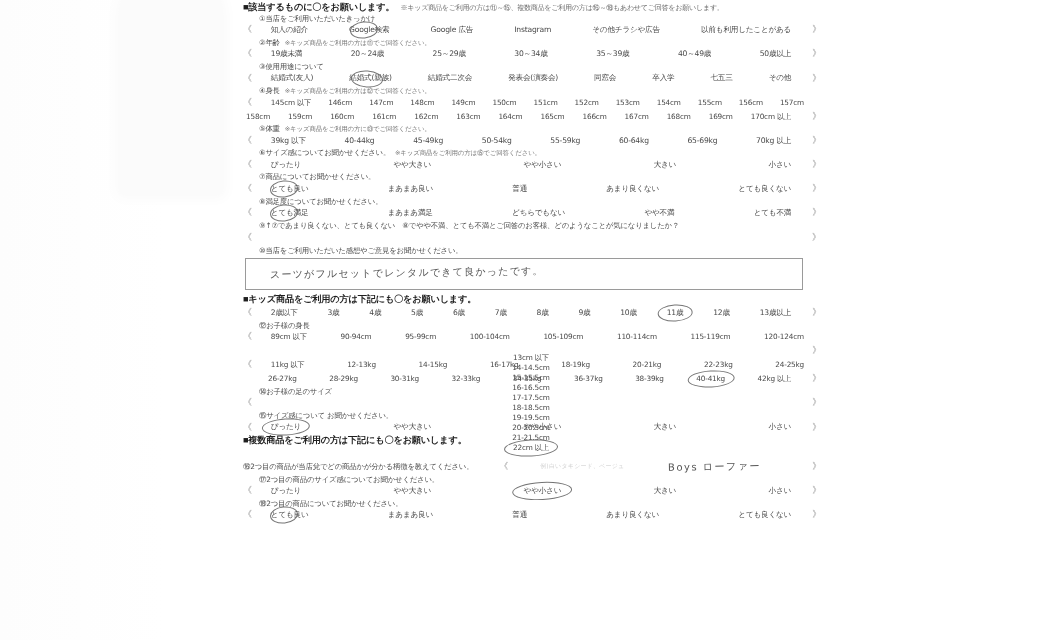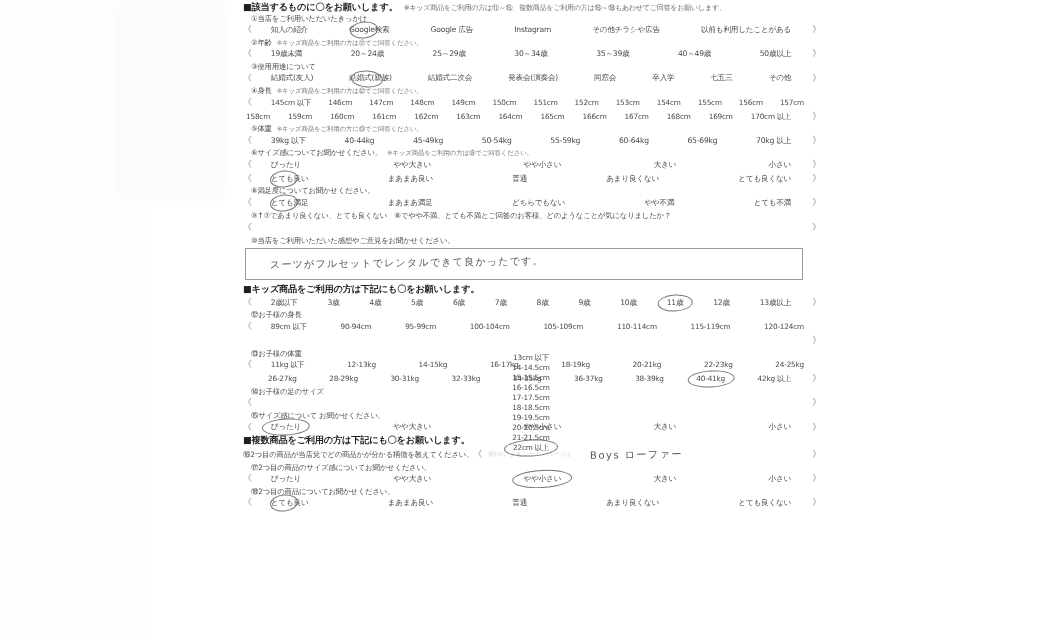--- a/index.html
+++ b/index.html
@@ -55,33 +55,34 @@
   }
 
   
   .sec-head {
     font-size: 9.2px;
     font-weight: bold;
     color: #1f1f1f;
     line-height: 1.15;
     margin: 0 0 2px 0;
     letter-spacing: -0.2px;
+    font-family: Liberation Serif, serif;
   }
   .sec-head .note {
     font-weight: normal;
     font-size: 7.1px;
     color: #6d6d6d;
     letter-spacing: -0.3px;
     margin-left: 6px;
   }
   .q {
     font-size: 7.4px;
     color: #4a4a4a;
     line-height: 1.1;
-    margin: 2px 0 1px 8px;
+    margin: 2px 0 1px 16px;
     letter-spacing: -0.2px;
     white-space: nowrap;
   }
   .q .sub {
     font-size: 6.5px;
     color: #767676;
     margin-left: 5px;
   }
 
   
@@ -180,21 +181,22 @@
   .blankrow .fill { flex: 1 1 auto; }
 
   .inline-answer {
     display: flex;
     align-items: center;
     font-size: 7.4px;
     color: #4a4a4a;
     letter-spacing: -0.2px;
     white-space: nowrap;
     height: 14px;
-    margin: 2px 0 1px 0;
+    margin: 14px 0 1px 0;
+    gap: 26px;
   }
   .ghost {
     color: #d2d2d2;
     font-size: 6px;
     margin-left: 4px;
     letter-spacing: 0.2px;
   }
   .hand-inline {
     margin-left: 18px;
     font-size: 10px;
@@ -330,20 +332,21 @@
     <span class="opts spread">
       <span class="opt">ぴったり</span>
       <span class="opt">やや大きい</span>
       <span class="opt">やや小さい</span>
       <span class="opt">大きい</span>
       <span class="opt">小さい</span>
     </span>
     <span class="brk r">》</span>
   </div>
 
+  <div class="q">⑦商品についてお聞かせください。</div>
   <div class="optrow">
     <span class="brk l">《</span>
     <span class="opts spread">
       <span class="opt circled small">とても良い</span>
       <span class="opt">まあまあ良い</span>
       <span class="opt">普通</span>
       <span class="opt">あまり良くない</span>
       <span class="opt">とても良くない</span>
     </span>
     <span class="brk r">》</span>
@@ -406,21 +409,20 @@
       <span class="opt num">105-109cm</span>
       <span class="opt num">110-114cm</span>
       <span class="opt num">115-119cm</span>
       <span class="opt num">120-124cm</span>
     </span>
   </div>
   <div class="optrow">
     <span class="brk r">》</span>
   </div>
 
-  <div class="q">⑬お子様の体重</div>
   <div class="optrow">
     <span class="brk l">《</span>
     <span class="opts spread">
       <span class="opt num">11kg 以下</span>
       <span class="opt num">12-13kg</span>
       <span class="opt num">14-15kg</span>
       <span class="opt num">16-17kg</span>
       <span class="opt num">18-19kg</span>
       <span class="opt num">20-21kg</span>
       <span class="opt num">22-23kg</span>

